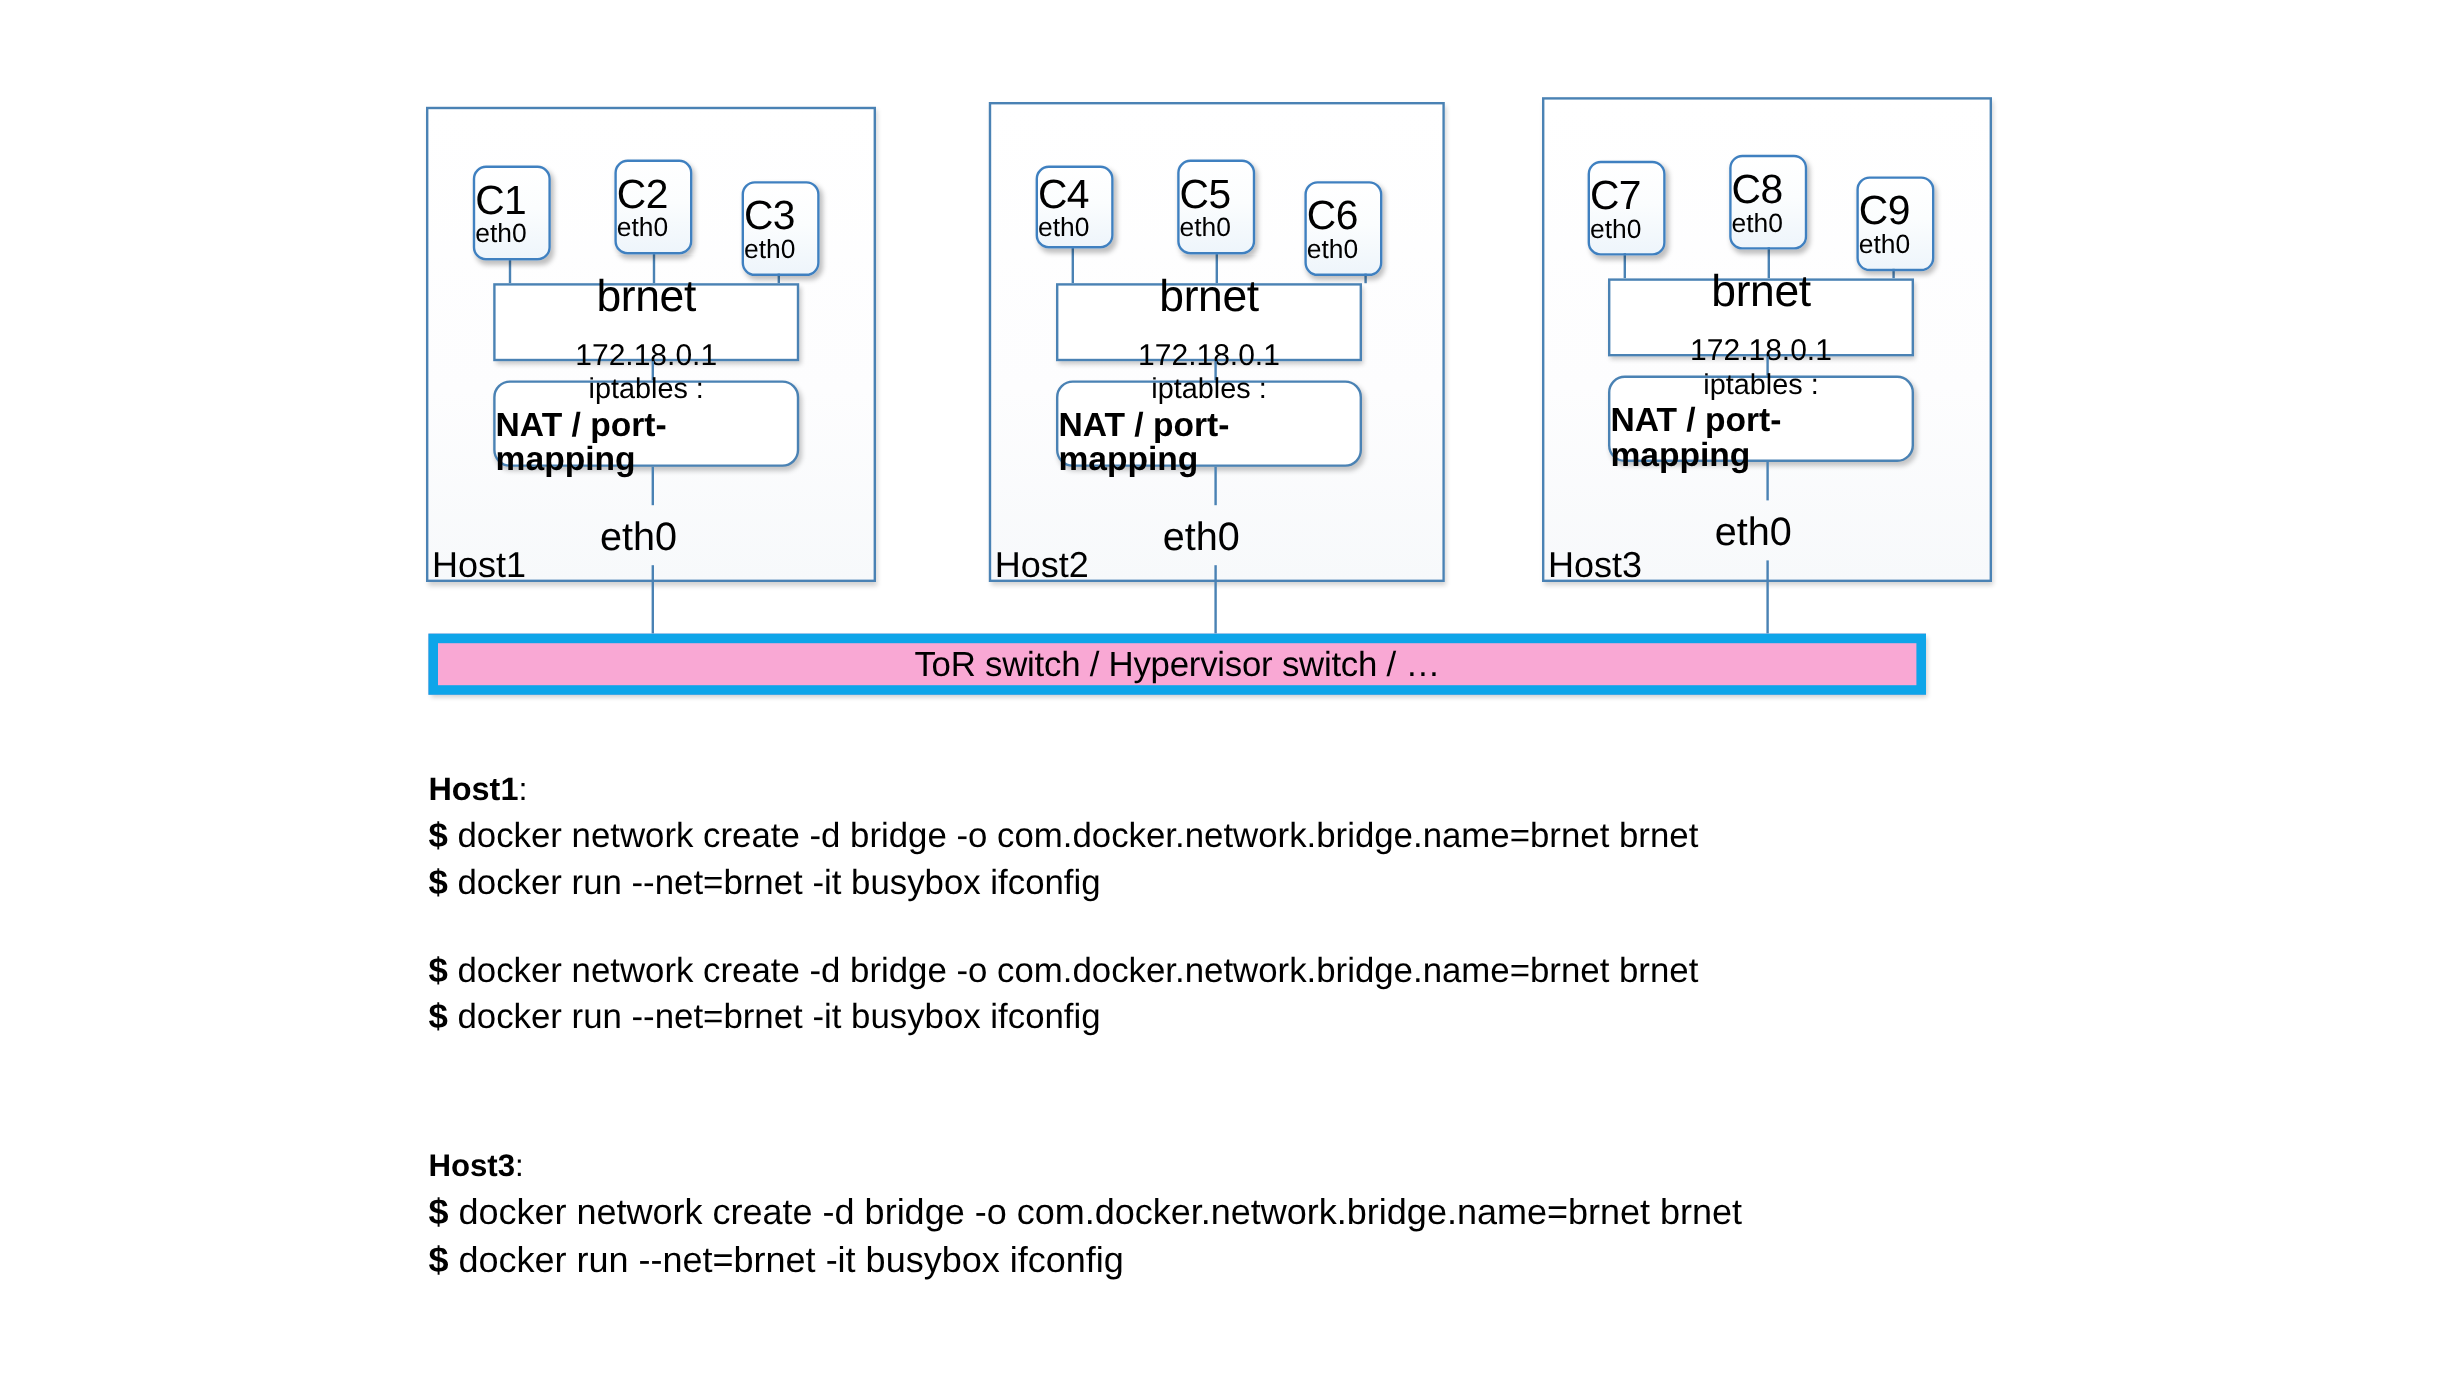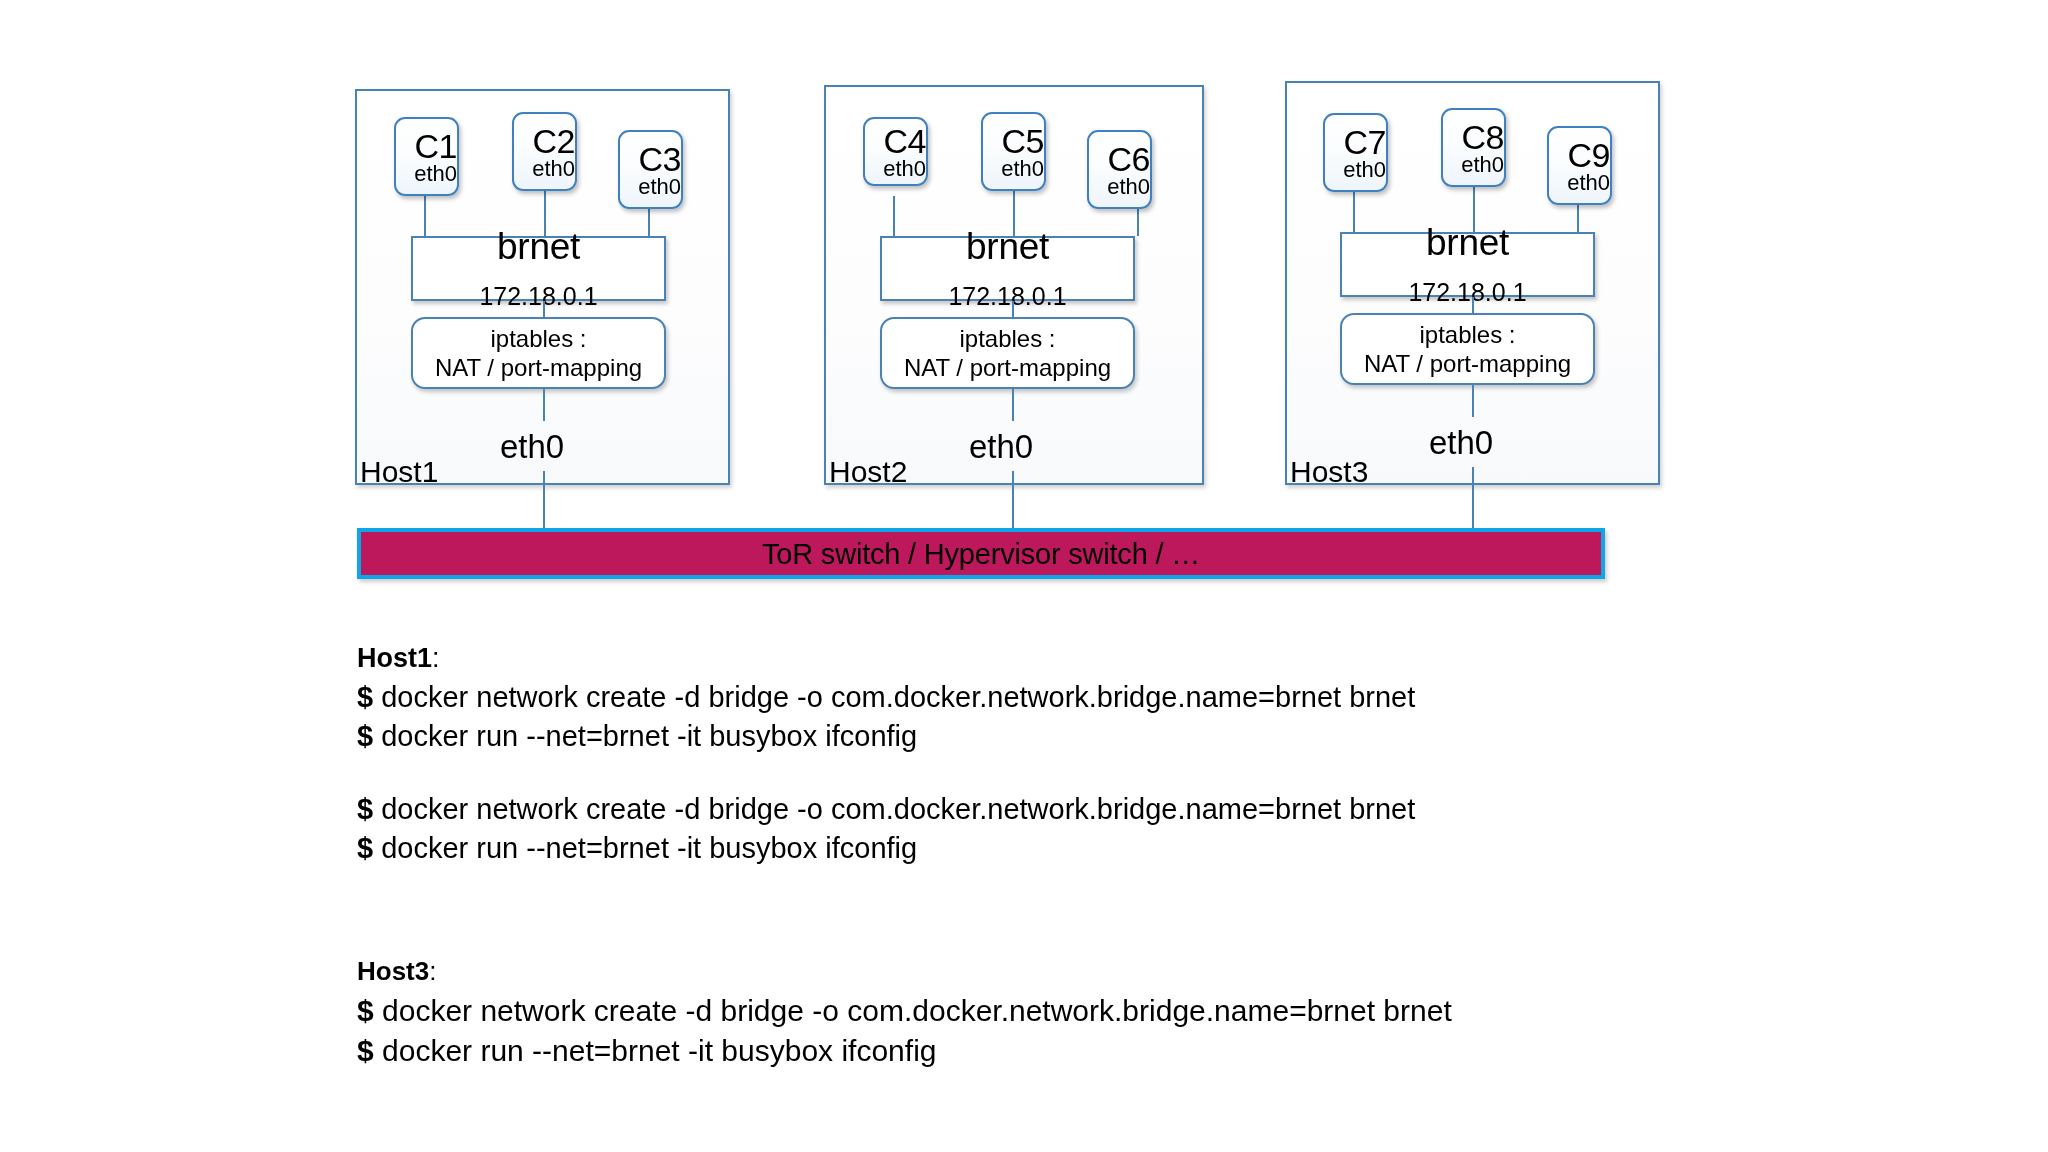--- a/index.html
+++ b/index.html
@@ -41,23 +41,24 @@
   }
 
   
   .cbox {
     border: 2px solid #3f80c0;
     border-radius: 11px;
     background: linear-gradient(180deg, #ffffff 0%, #fbfdfe 45%, #eef5fb 100%);
     box-shadow: 2px 3px 4px rgba(0,0,0,0.25);
     display: flex;
     flex-direction: column;
-    align-items: flex-end;
+    align-items: flex-start;
     justify-content: center;
     overflow: hidden;
+    margin-top: 21px;
   }
   .cbox .cname {
     font-size: 34px;
     line-height: 34px;
     margin-top: 1px;
     letter-spacing: -0.5px;
   }
   .cbox .ceth {
     font-size: 22px;
     line-height: 23px;
@@ -91,40 +92,40 @@
     border: 2px solid #4a82b4;
     border-radius: 14px;
     background: #ffffff;
     box-shadow: 2px 3px 4px rgba(0,0,0,0.22);
     display: flex;
     flex-direction: column;
     align-items: center;
     justify-content: center;
   }
   .ipt-box .l1 { font-size: 24px; line-height: 29px; }
-  .ipt-box .l2 { font-size: 24px; line-height: 29px; }
+  .ipt-box .l2 { font-size: 28px; line-height: 29px; font-weight: bold; }
 
   
   .vline {
     background: #4a82b4;
     width: 2px;
   }
 
   
   .eth0-host {
     position: absolute;
     font-size: 33px;
     line-height: 33px;
     white-space: nowrap;
   }
 
   
   .switch-bar {
-    border: 4px solid #0ea5e9;
-    background: #be185d;
+    border: 8px solid #0ea5e9;
+    background: #f9a8d4;
     box-shadow: 2px 3px 4px rgba(0,0,0,0.2);
     display: flex;
     align-items: center;
     justify-content: center;
   }
   .switch-bar .sw-label {
     font-size: 29px;
     line-height: 30px;
     letter-spacing: -0.2px;
   }

